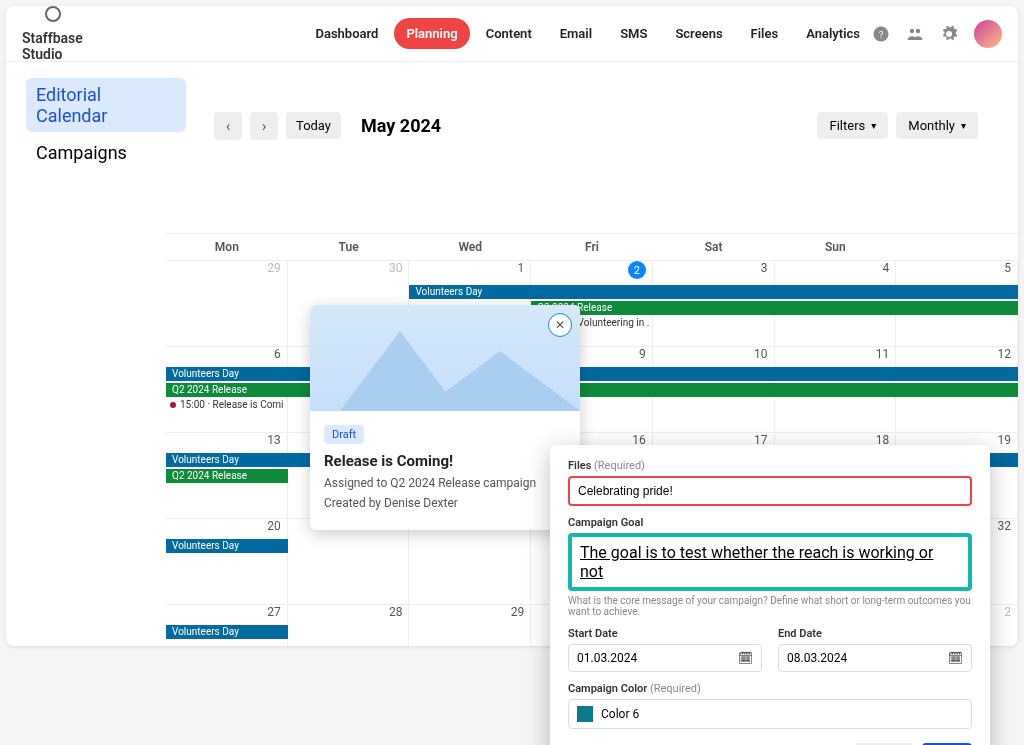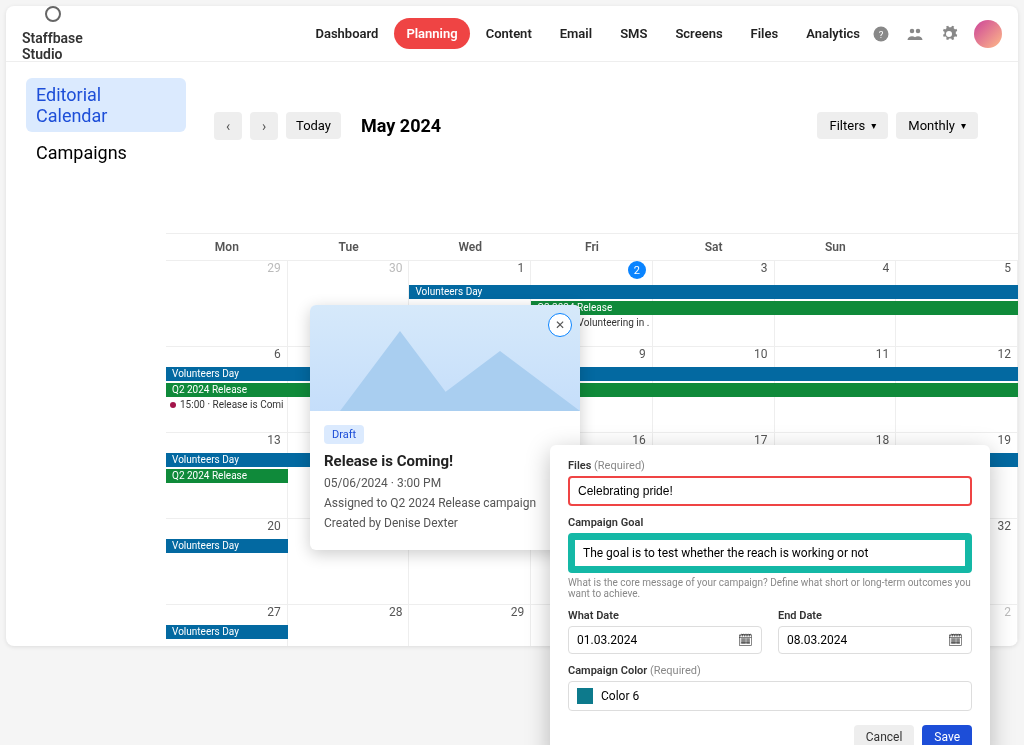--- a/index.html
+++ b/index.html
@@ -57,21 +57,21 @@
   .sect-label { font-size:11px; color:#777; margin:12px 0 6px;}
   .aud-row { display:flex; align-items:center; gap:6px; font-size:12px; color:#333; margin-bottom:4px;}
   .small-icon { width:12px;height:12px; display:inline-block;}
   .event-cols { display:flex; gap:40px;}
   
   .dialog { position:absolute; left:550px; top:445px; width:440px; background:#fff; border-radius:6px; box-shadow:0 6px 24px rgba(0,0,0,.25); z-index:20; padding:14px 18px;}
   .dialog-title { font-size:13px; font-weight:700; margin-bottom:10px;}
   .field-label { font-size:11px; font-weight:600; margin-bottom:4px; color:#333;}
   .field-label .req { color:#888; font-weight:400;}
   .txt-input { width:100%; border:2px solid #ef4444; border-radius:4px; padding:6px 8px; font-size:12px; margin-bottom:10px; outline:none;}
-  .txt-plain { width:100%; border:7px solid #14b8a6; border-radius:4px; padding:6px 8px; font-size:12px; margin-bottom:4px;}
+  .txt-plain { width:100%; border:4px solid #14b8a6; border-radius:4px; padding:6px 8px; font-size:16px; margin-bottom:4px;text-decoration:underline;}
   .helper { font-size:10px; color:#888; margin-bottom:10px;}
   .date-row { display:flex; gap:16px; margin-bottom:10px;}
   .date-col { flex:1;}
   .date-input { width:100%; border:1px solid #ddd; border-radius:4px; padding:6px 8px; font-size:12px; display:flex; justify-content:space-between; align-items:center;}
   .color-row { border:1px solid #ddd; border-radius:4px; padding:6px 8px; display:flex; align-items:center; gap:8px; font-size:12px;}
   .color-swatch { width:16px;height:16px; background:#0d7a8c;}
   .dialog-actions { display:flex; justify-content:flex-end; gap:8px; margin-top:14px;}
   .btn { padding:5px 12px; font-size:12px; border-radius:4px; cursor:pointer;}
   .btn-cancel { background:#eee; color:#333;}
   .btn-save { background:#1d4ed8; color:#fff;}
@@ -299,35 +299,34 @@
 
 <div class="event-card">
   <div class="event-card-img">
     <div class="mountain1"></div>
     <div class="mountain2"></div>
     <div class="close-btn">✕</div>
   </div>
   <div class="event-body">
     <span class="draft-badge">Draft</span>
     <div class="event-title">Release is Coming!</div>
-    <div class="event-line">05/06/2024 · 3:00 PM</div>
     <div class="event-line">Assigned to Q2 2024 Release campaign</div>
     <div class="event-line">Created by Denise Dexter</div>
   </div>
 </div>
 
 <div class="dialog">
   <div class="field-label"><span>Files</span> <span class="req">(Required)</span></div>
   <input class="txt-input" value="Celebrating pride!" style="">
   <div class="field-label">Campaign Goal</div>
   <div class="txt-plain">The goal is to test whether the reach is working or not</div>
   <div class="helper">What is the core message of your campaign? Define what short or long-term outcomes you want to achieve.</div>
   <div class="date-row">
     <div class="date-col">
-      <div class="field-label">What Date</div>
+      <div class="field-label">Start Date</div>
       <div class="date-input">
           <span>01.03.2024</span>
           <span>🗓︎</span>
         </div>
     </div>
     <div class="date-col">
       <div class="field-label">End Date</div>
       <div class="date-input">
           <span>08.03.2024</span>
           <span>🗓︎</span>

